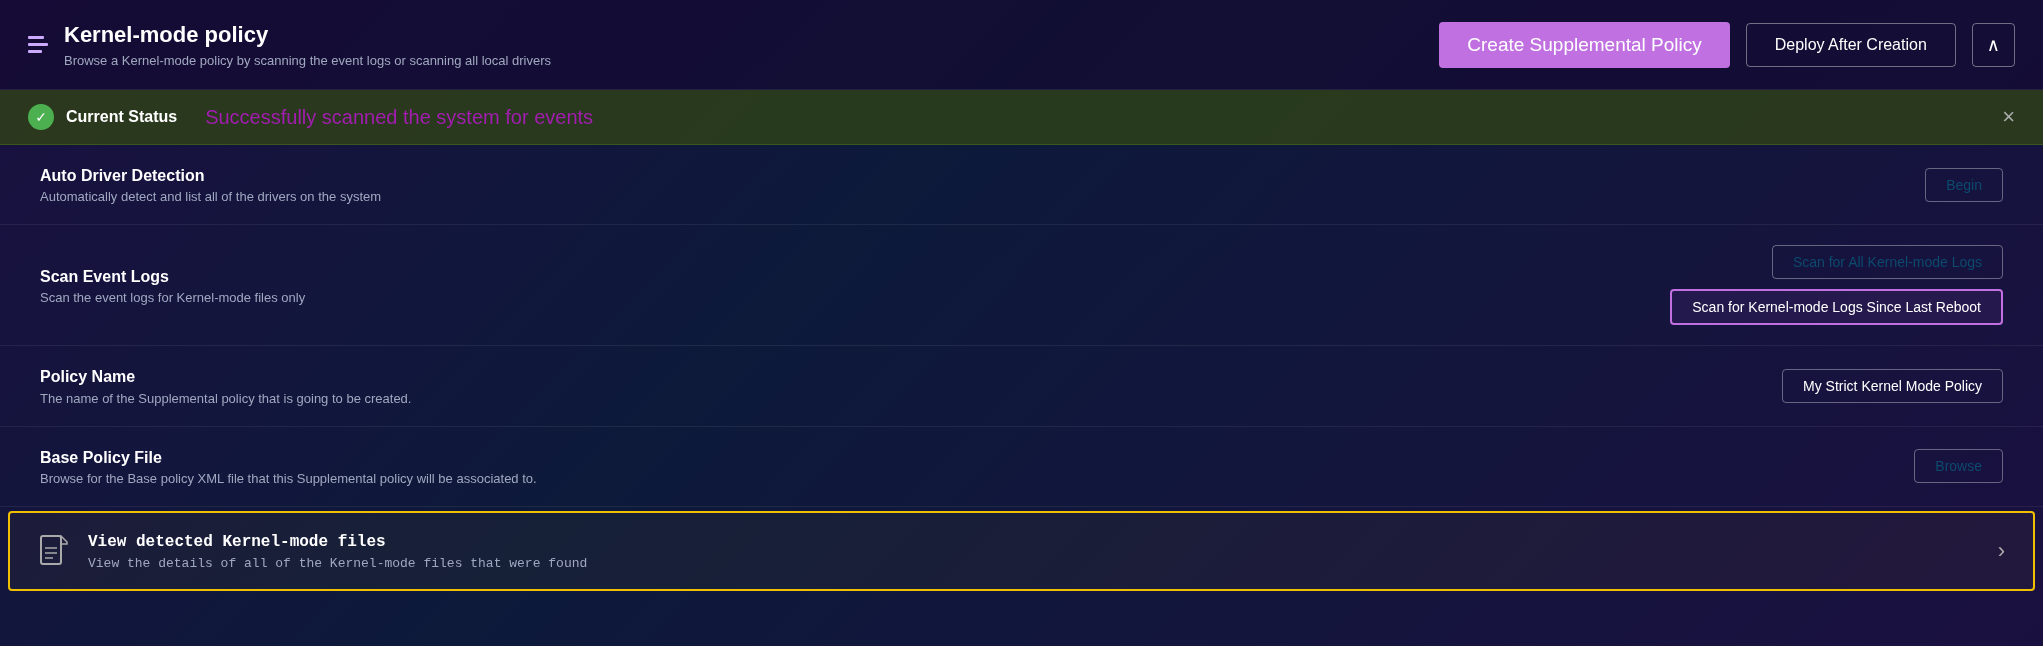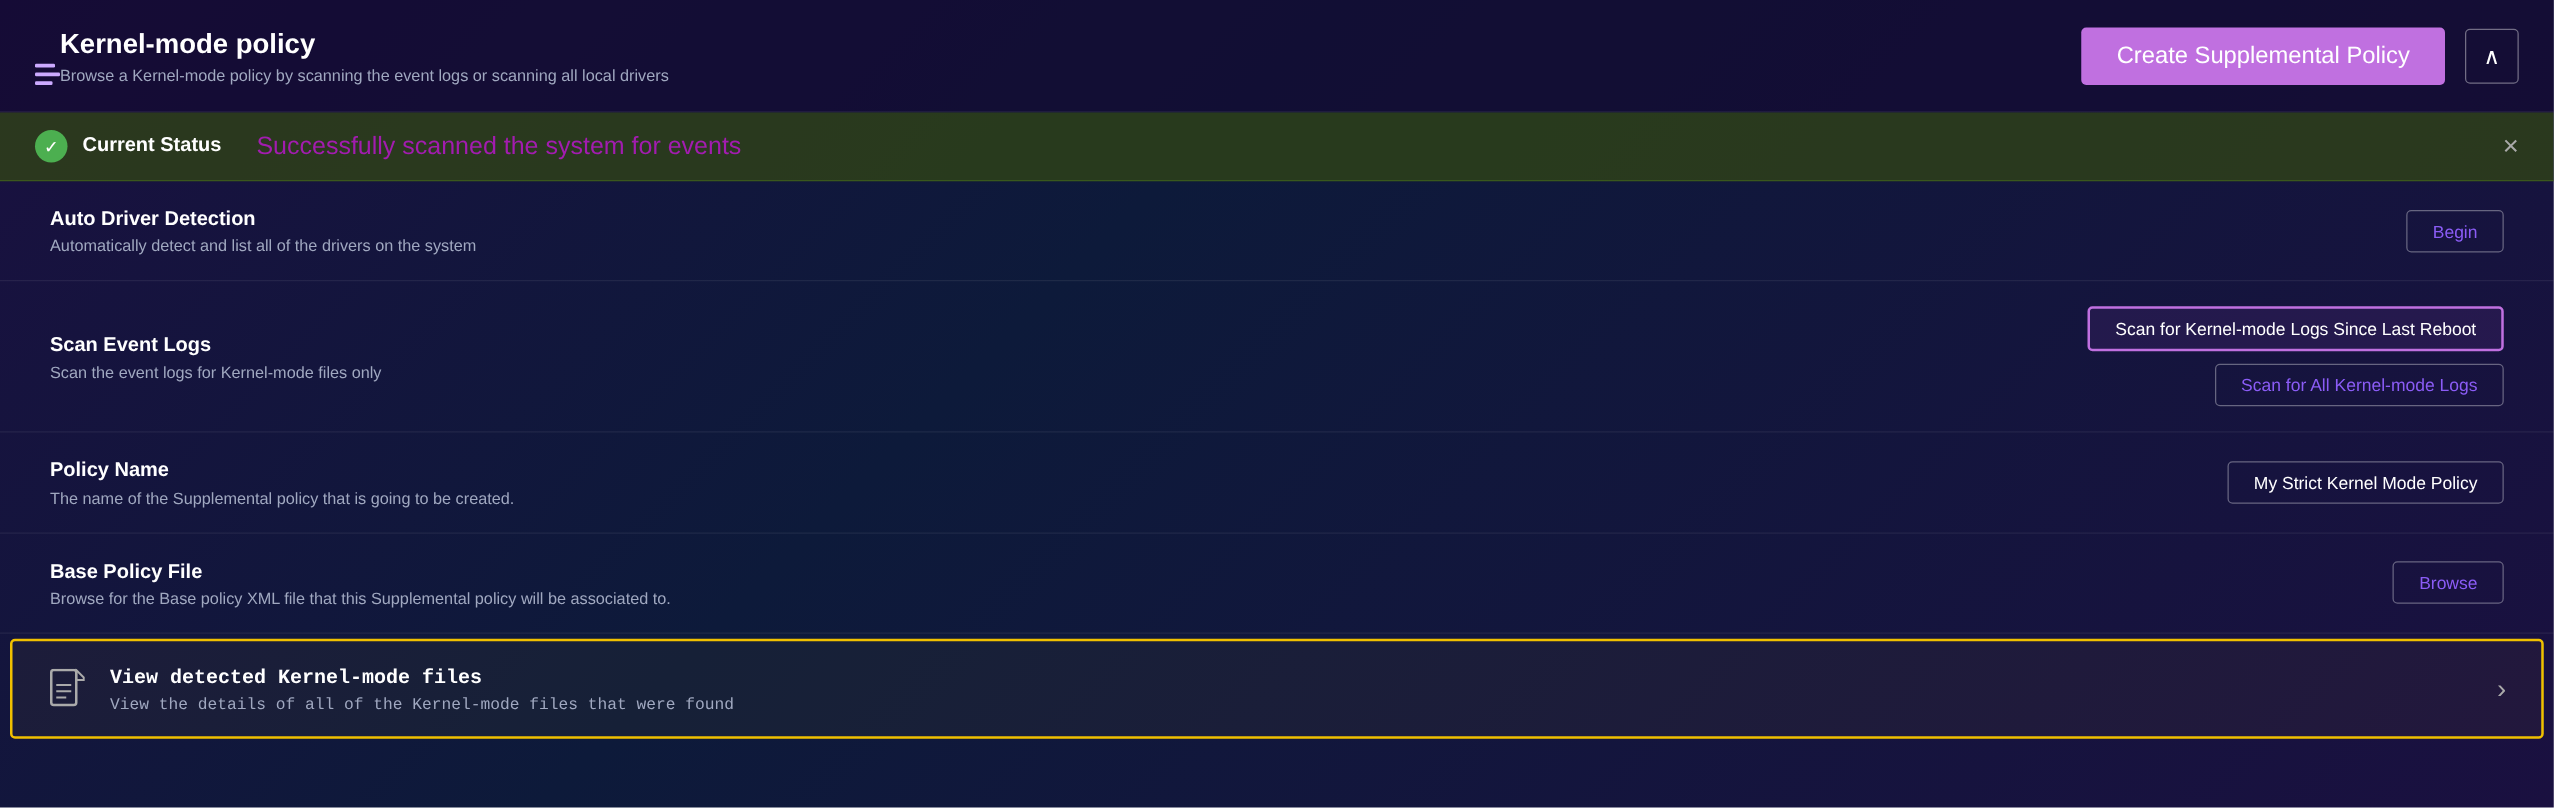--- a/index.html
+++ b/index.html
@@ -17,22 +17,22 @@
       display: flex;
       align-items: center;
       justify-content: space-between;
       padding: 18px 28px;
       background: rgba(20, 10, 50, 0.7);
       border-bottom: 1px solid rgba(255,255,255,0.08);
       min-height: 90px;
     }
     .header-left {
       display: flex;
-      align-items: flex-end;
-      gap: 0;
+      align-items: center;
+      gap: 16px;
     }
     .header-icon {
       display: flex;
       flex-direction: column;
       gap: 4px;
       color: #ccaaff;
     }
     .header-icon span {
       display: block;
       width: 20px;
@@ -171,21 +171,21 @@
       display: flex;
       flex-direction: column;
       align-items: flex-end;
       gap: 10px;
       flex-shrink: 0;
     }
 
     .btn-action {
       background: transparent;
       border: 1px solid rgba(255,255,255,0.35);
-      color: #8b5cf6;
+      color: #0c4a6e;
       font-size: 14px;
       padding: 8px 20px;
       border-radius: 4px;
       cursor: pointer;
       white-space: nowrap;
     }
     .btn-action.active-highlight {
       border: 2px solid #c070e0;
       color: #ffffff;
       background: rgba(180, 80, 220, 0.1);
@@ -238,20 +238,21 @@
         <span></span>
         <span></span>
     </div>
     <div class="header-text-group">
       <div class="header-title">Kernel-mode policy</div>
       <div class="header-subtitle">Browse a Kernel-mode policy by scanning the event logs or scanning all local drivers</div>
     </div>
   </div>
   <div class="header-actions">
     <button class="btn-create-supplemental">Create Supplemental Policy</button>
+    <button class="btn-deploy">Deploy After Creation</button>
     <button class="btn-chevron">∧</button>
   </div>
 </div>
 
 <div class="status-bar">
   <div class="status-left">
     <div class="status-icon-circle">✓</div>
     <span class="status-label">Current Status</span>
     <span class="status-message">Successfully scanned the system for events</span>
   </div>
@@ -269,22 +270,22 @@
       <button class="btn-action">Begin</button>
     </div>
   </div>
 
   <div class="content-row">
     <div class="row-text-group">
       <div class="row-title">Scan Event Logs</div>
       <div class="row-subtitle">Scan the event logs for Kernel-mode files only</div>
     </div>
     <div class="row-actions">
+      <button class="btn-action">Scan for All Kernel-mode Logs</button>
       <button class="btn-action active-highlight">Scan for Kernel-mode Logs Since Last Reboot</button>
-      <button class="btn-action">Scan for All Kernel-mode Logs</button>
     </div>
   </div>
 
   <div class="content-row">
     <div class="row-text-group">
       <div class="row-title">Policy Name</div>
       <div class="row-subtitle">The name of the Supplemental policy that is going to be created.</div>
     </div>
     <div class="row-actions">
       <button class="btn-policy-name">My Strict Kernel Mode Policy</button>

